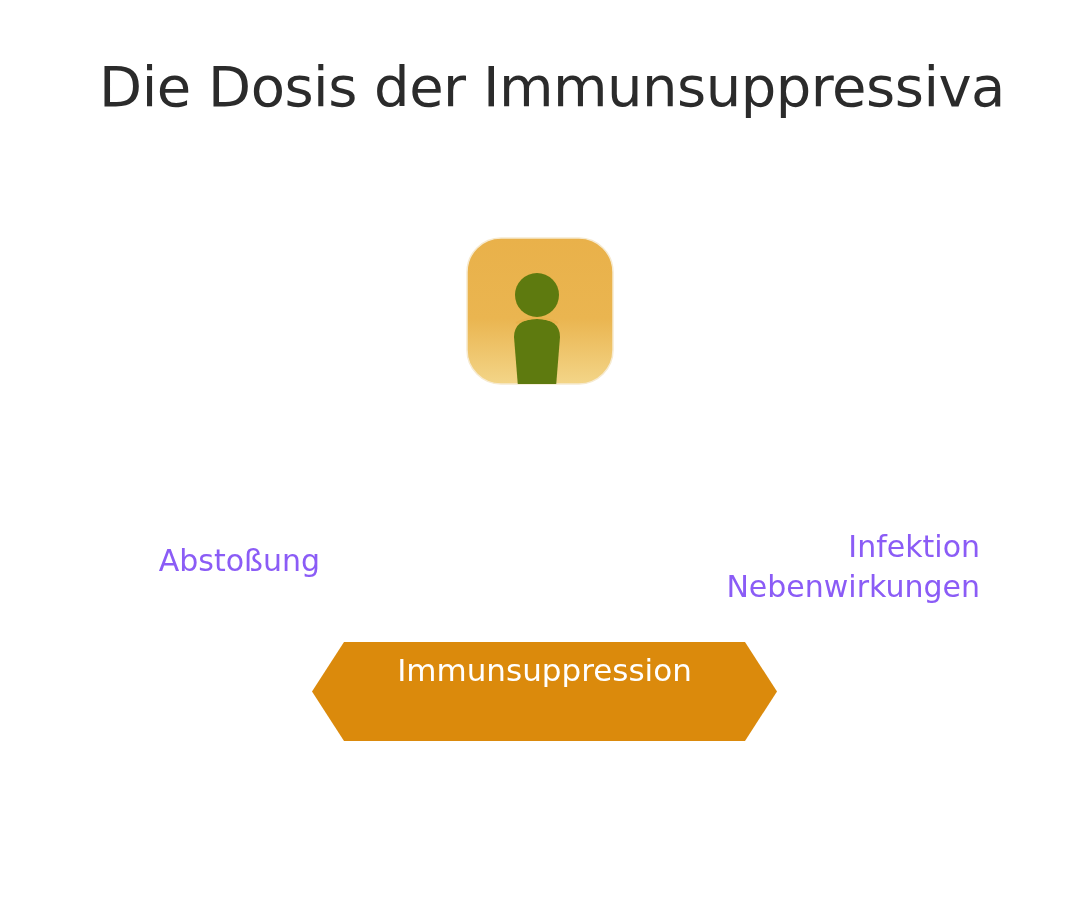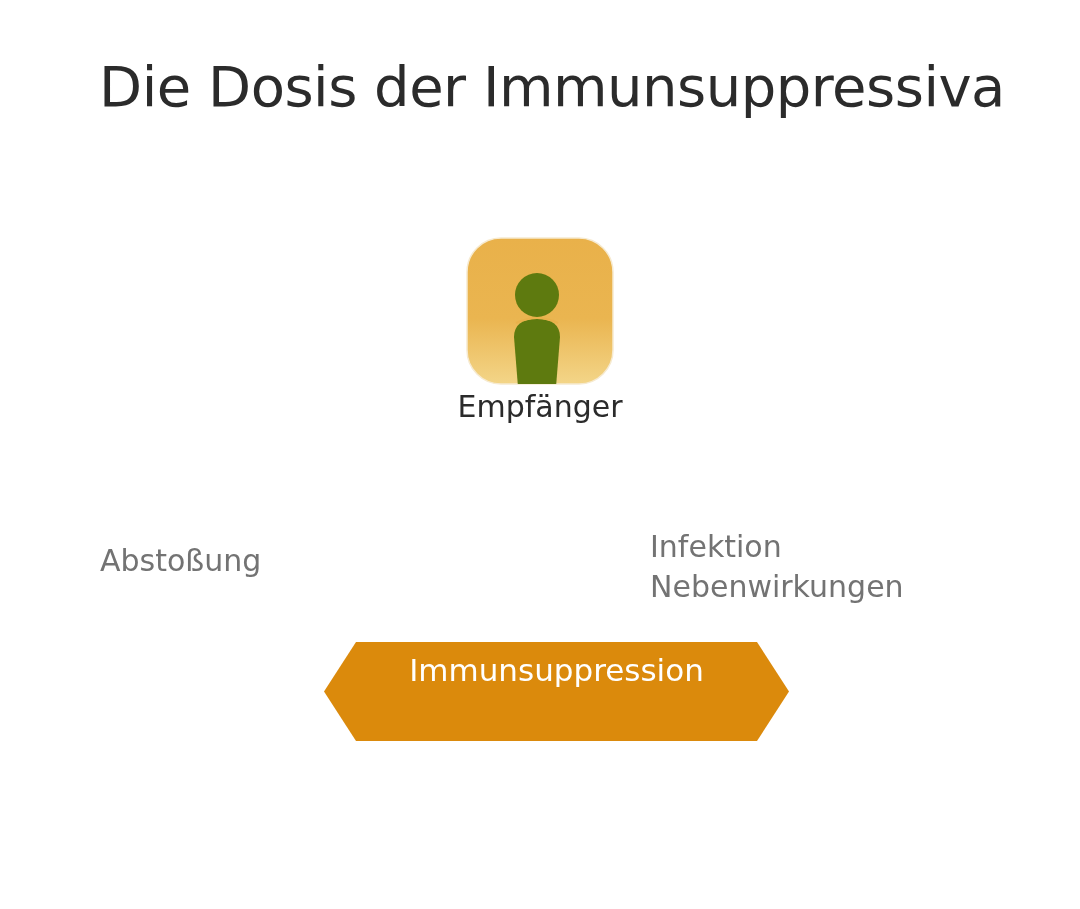--- a/index.html
+++ b/index.html
@@ -5,25 +5,25 @@
   html, body { margin: 0; padding: 0; background: #ffffff; }
   body { width: 1080px; height: 909px; position: relative; overflow: hidden;
          font-family: "DejaVu Sans", sans-serif; color: #2b2b2b; }
   .title { position: absolute; left: 0; top: 38px; width: 1080px; text-align: center;
            font-size: 56px; line-height: 74px; font-weight: normal; color: #2b2b2b;
            letter-spacing: -0.5px; margin: 12px; }
   .title span { display: block; }
   .recipient { position: absolute; left: 440px; top: 237px; width: 200px; text-align: center; }
   .recipient-icon { display: block; margin: 0 auto; width: 148px; height: 148px; }
   .recipient-label { display: block; font-size: 30px; line-height: 40px; margin-top: 2px; color: #2b2b2b; }
-  .side-label { position: absolute; font-size: 30px; line-height: 40px; color: #737373; text-align: left; }
+  .side-label { position: absolute; font-size: 30px; line-height: 40px; color: #8b5cf6; text-align: right; }
   .rejection { left: 100px; top: 541px; width: 220px; }
   .side-effects { left: 650px; top: 527px; width: 330px; }
   .side-effects span { display: block; }
-  .bar { position: absolute; left: 324px; top: 642px; width: 465px; height: 118px; }
+  .bar { position: absolute; left: 312px; top: 642px; width: 465px; height: 118px; }
   .bar svg { position: absolute; left: 0; top: 0; }
   .bar-label { position: absolute; left: 0; top: 6px; width: 465px; text-align: center;
                font-size: 31px; line-height: 44px; color: #ffffff; }
 </style>
 </head>
 <body>
 
 <h1 class="title">
   <span>Die Dosis der Immunsuppressiva</span>
 </h1>
@@ -40,21 +40,20 @@
           <rect x="1" y="1" width="146" height="146" rx="34" ry="34"></rect>
         </clipPath>
     </defs>
     <rect x="1" y="1" width="146" height="146" rx="34" ry="34" fill="url(#tileGrad)" stroke="#f6ead0" stroke-width="1.5"></rect>
     <g clip-path="url(#tileClip)">
       <circle cx="71" cy="58" r="22" fill="#5E7A0F"></circle>
       <path d="M48 100 C48 88 56 82 71 82 C86 82 94 88 94 100 L90 150 L52 150 Z" fill="#5E7A0F" stroke="#F1D38C" stroke-width="0"></path>
       <path d="M50 86 Q71 76 92 86" fill="none" stroke="#E9B14A" stroke-width="2"></path>
     </g>
   </svg>
-  <span class="recipient-label">Empfänger</span>
 </div>
 
 <div class="side-label rejection">Abstoßung</div>
 
 <div class="side-label side-effects">
   <span>Infektion</span>
   <span>Nebenwirkungen</span>
 </div>
 
 <div class="bar">

